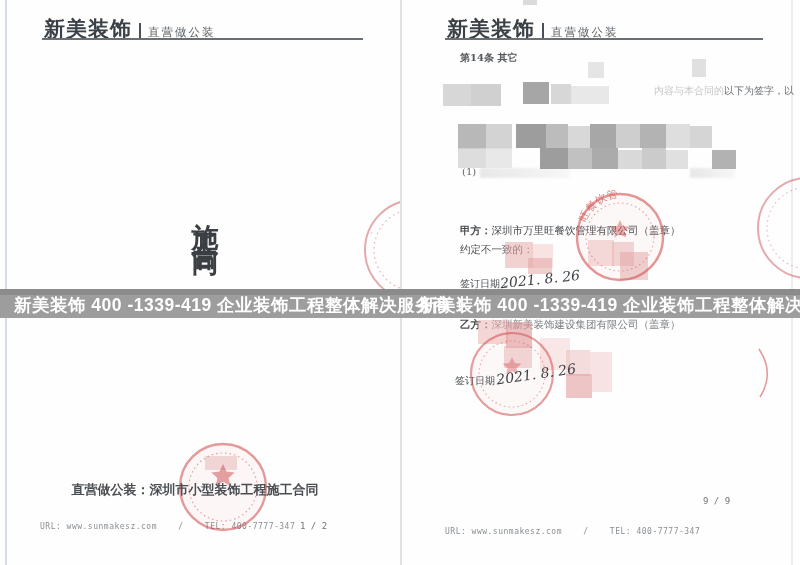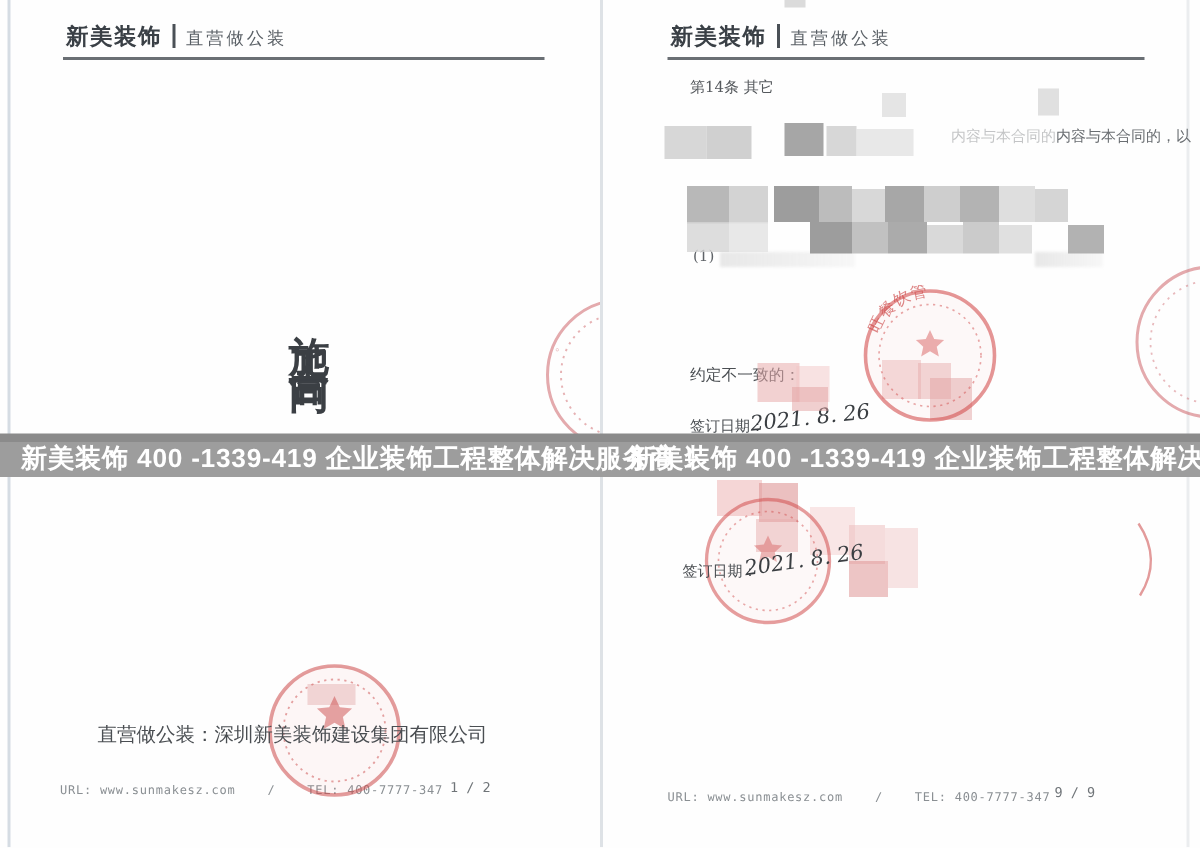--- a/index.html
+++ b/index.html
@@ -3,29 +3,29 @@
 <meta charset="utf-8">
 <style>
   html,body{margin:0;padding:0;background:#fdfdfd;}
   #stage{position:relative;width:800px;height:565px;background:#ffffff;overflow:hidden;
          font-family:"Liberation Sans",sans-serif;}
   .page{position:absolute;top:0;width:400px;height:565px;background:#fefefe;overflow:hidden;}
   #page-left{left:0;}
   #page-right{left:400px;}
   .page-edge{position:absolute;top:0;bottom:0;width:2px;background:rgba(165,180,195,.45);}
   .abs{position:absolute;}
-  .brand-logo{font-weight:bold;font-size:15px;color:#3a4046;letter-spacing:1px;}
+  .brand-logo{font-weight:bold;font-size:21px;color:#3a4046;letter-spacing:1px;}
   .brand-divider{display:inline-block;width:2px;height:16px;background:#4a5056;margin:0 7px -3px 7px;}
   .brand-tagline{font-size:11.5px;color:#5a6066;letter-spacing:2px;margin-top:48px;}
   .header-rule{position:absolute;height:1.5px;background:#6a6f74;}
   .doc-title{font-family:"DejaVu Serif",serif;font-weight:bold;font-size:19px;color:#2f3338;letter-spacing:2px;white-space:nowrap;}
   .vertical-title{font-family:"DejaVu Serif",serif;font-size:27px;font-weight:bold;color:#3b3f44;
                   writing-mode:vertical-rl;text-orientation:upright;letter-spacing:9px;}
   .serif-line{font-family:"DejaVu Serif",serif;color:#4a4e52;white-space:nowrap;}
-  .bold{font-weight:normal;}
+  .bold{font-weight:bold;}
   .faint{color:#9aa0a4;}
   .footer-meta{font-family:"DejaVu Sans Mono",monospace;font-size:8px;color:#8a8f93;letter-spacing:.5px;white-space:nowrap;}
   .page-num{font-family:"DejaVu Sans Mono",monospace;font-size:9px;color:#6f7478;}
   .handwriting{font-family:"DejaVu Serif",serif;font-style:italic;font-size:14px;color:#3a3e42;white-space:nowrap;}
   #watermark-banner{position:absolute;left:0;top:289px;width:800px;height:29px;z-index:60;
      background:linear-gradient(#8b8b8b 0 6px,#9d9d9d 6px 100%);}
   .banner-text{position:absolute;top:4px;color:#ffffff;font-weight:bold;font-size:17.5px;letter-spacing:.5px;white-space:nowrap;}
   .seal{position:absolute;z-index:40;}
   .mosaic-cell{position:absolute;z-index:30;}
   .smudge{position:absolute;background:linear-gradient(90deg,rgba(190,190,190,.35),rgba(220,220,220,.2));
@@ -54,21 +54,21 @@
     </svg>
 
     <svg class="seal" style="left:176px;top:440px;" width="94" height="94">
       <circle cx="47" cy="47" r="43" fill="rgba(230,120,120,0.06)" stroke="rgba(204,74,74,0.55)" stroke-width="2.4"></circle>
       <circle cx="47" cy="47" r="34" fill="none" stroke="rgba(204,74,74,0.5)" stroke-width="1.2" stroke-dasharray="1.5,3"></circle>
       <path d="M47 24 l3.5 7.5 8.2 .9 -6.1 5.6 1.7 8 -7.3 -4.2 -7.3 4.2 1.7 -8 -6.1 -5.6 8.2 -.9 z" fill="rgba(204,74,74,0.5)"></path>
     </svg>
     <div class="mosaic-cell" style="left:205px;top:456px;width:32px;height:14px;background:rgba(238,206,206,0.75);"></div>
 
     <div class="abs serif-line bold" style="left:195px;top:481px;font-size:13px;transform:translateX(-50%);z-index:45;">
-      <span>直营做公装：</span><span>深圳新美装饰建设集团有限公司</span>
+      <span>直营做公装：</span><span>深圳市小型装饰工程施工合同</span>
     </div>
 
     <div class="abs footer-meta" style="left:40px;top:522px;">
       <span>URL:</span>
       <span>www.sunmakesz.com</span>&nbsp;&nbsp;&nbsp;
       <span>/</span>&nbsp;&nbsp;&nbsp;
       <span>TEL:</span>
       <span>400-7777-347</span>
     </div>
     <div class="abs page-num" style="left:300px;top:521px;">1 / 2</div>
@@ -79,48 +79,54 @@
     <div class="page-edge" style="left:391px;background:rgba(200,206,212,.35);"></div>
 
     <div class="abs" style="left:47px;top:15px;">
       <span class="brand-logo">新美装饰</span><span class="brand-divider"></span><span class="brand-tagline">直营做公装</span>
     </div>
     <div class="header-rule" style="left:45px;top:38px;width:318px;"></div>
 
     <div class="abs serif-line bold" style="left:60px;top:51px;font-size:10px;color:#55595d;">第14条 其它</div>
 
     <div class="abs serif-line" style="right:6px;top:84px;font-size:10px;">
-      <span style="opacity:.32;font-family:Liberation Mono, monospace;">内容与本合同的</span><span style="color:#6a6e72;">内容与本合同的，以</span>
+      <span style="opacity:.32;font-family:Liberation Mono, monospace;">内容与本合同的</span><span style="color:#6a6e72;">以下为签字，以</span>
     </div>
 
     <div class="abs serif-line" style="left:62px;top:166px;font-size:10px;color:#5f6368;">(1)</div>
     <div class="smudge" style="left:80px;top:168px;width:90px;height:10px;"></div>
     <div class="smudge" style="left:290px;top:168px;width:45px;height:10px;"></div>
 
 
+    <div class="abs serif-line" style="left:60px;top:224px;font-size:10.5px;">
+      <span class="bold">甲方：</span><span>深圳市万里旺餐饮管理有限公司（盖章）</span>
+    </div>
     <div class="abs serif-line" style="left:60px;top:243px;font-size:10.5px;">约定不一致的：</div>
     <div class="abs serif-line" style="left:60px;top:277px;font-size:10px;">签订日期：</div>
     <div class="abs handwriting" style="left:100px;top:271px;transform:rotate(-6deg);">2021. 8. 26</div>
 
     <svg class="seal" style="left:173px;top:190px;" width="94" height="94">
       <defs>
           <path id="arcA" d="M 14 58 A 36 36 0 1 1 80 58"></path>
         </defs>
       <circle cx="47" cy="47" r="43" fill="rgba(235,130,130,0.05)" stroke="rgba(212,80,80,0.6)" stroke-width="2.4"></circle>
       <circle cx="47" cy="47" r="34" fill="none" stroke="rgba(212,80,80,0.5)" stroke-width="1.1" stroke-dasharray="1.5,3"></circle>
       <text font-size="11" fill="rgba(205,70,70,0.65)">
         <textPath href="#arcA" startOffset="18%">旺餐饮管</textPath></text>
       <path d="M47 30 l2.8 6 6.6 .7 -4.9 4.5 1.4 6.4 -5.9 -3.4 -5.9 3.4 1.4 -6.4 -4.9 -4.5 6.6 -.7 z" fill="rgba(212,80,80,0.45)"></path>
     </svg>
 
     <svg class="seal" style="left:352px;top:173px;" width="110" height="112">
       <circle cx="56" cy="55" r="50" fill="none" stroke="rgba(201,86,92,0.5)" stroke-width="2"></circle>
       <circle cx="56" cy="55" r="41" fill="none" stroke="rgba(201,86,92,0.4)" stroke-width="1.2" stroke-dasharray="1.5,3.5"></circle>
     </svg>
 
+    <div class="abs serif-line" style="left:60px;top:318px;font-size:10.5px;z-index:20;">
+      <span class="bold">乙方：</span><span style="opacity:.75;">深圳新美装饰建设集团有限公司（盖章）</span>
+    </div>
 
     <svg class="seal" style="left:68px;top:330px;" width="88" height="88">
       <circle cx="44" cy="44" r="41" fill="rgba(235,130,130,0.05)" stroke="rgba(210,78,78,0.55)" stroke-width="2.2"></circle>
       <circle cx="44" cy="44" r="33" fill="none" stroke="rgba(210,78,78,0.48)" stroke-width="1.1" stroke-dasharray="1.5,3"></circle>
       <path d="M44 27 l2.8 6 6.6 .7 -4.9 4.5 1.4 6.4 -5.9 -3.4 -5.9 3.4 1.4 -6.4 -4.9 -4.5 6.6 -.7 z" fill="rgba(210,78,78,0.4)"></path>
     </svg>
 
     <div class="abs serif-line" style="left:55px;top:374px;font-size:10px;z-index:45;">签订日期：</div>
     <div class="abs handwriting" style="left:96px;top:366px;transform:rotate(-8deg);z-index:45;">2021. 8. 26</div>
 
@@ -128,21 +134,21 @@
       <path d="M2 2 Q 18 26 3 50" fill="none" stroke="rgba(208,88,88,0.6)" stroke-width="1.6"></path>
     </svg>
 
     <div class="abs footer-meta" style="left:45px;top:527px;">
       <span>URL:</span>
       <span>www.sunmakesz.com</span>&nbsp;&nbsp;&nbsp;
       <span>/</span>&nbsp;&nbsp;&nbsp;
       <span>TEL:</span>
       <span>400-7777-347</span>
     </div>
-    <div class="abs page-num" style="left:303px;top:524px;">9 / 9</div>
+    <div class="abs page-num" style="left:303px;top:496px;">9 / 9</div>
   </div>
 
   <div id="mosaic-layer">
       <div class="mosaic-cell" style="left: 523px; top: 0px; width: 14px; height: 5px; background: rgba(210, 210, 210, 0.8);"></div>
       <div class="mosaic-cell" style="left: 588px; top: 62px; width: 16px; height: 16px; background: rgba(225, 225, 225, 0.85);"></div>
       <div class="mosaic-cell" style="left: 692px; top: 59px; width: 14px; height: 18px; background: rgba(218, 218, 218, 0.85);"></div>
       <div class="mosaic-cell" style="left: 443px; top: 84px; width: 28px; height: 22px; background: rgba(208, 208, 208, 0.85);"></div>
       <div class="mosaic-cell" style="left: 471px; top: 84px; width: 30px; height: 22px; background: rgba(196, 196, 196, 0.8);"></div>
       <div class="mosaic-cell" style="left: 523px; top: 82px; width: 26px; height: 22px; background: rgba(150, 150, 150, 0.85);"></div>
       <div class="mosaic-cell" style="left: 551px; top: 84px; width: 20px; height: 20px; background: rgba(198, 198, 198, 0.7);"></div>

